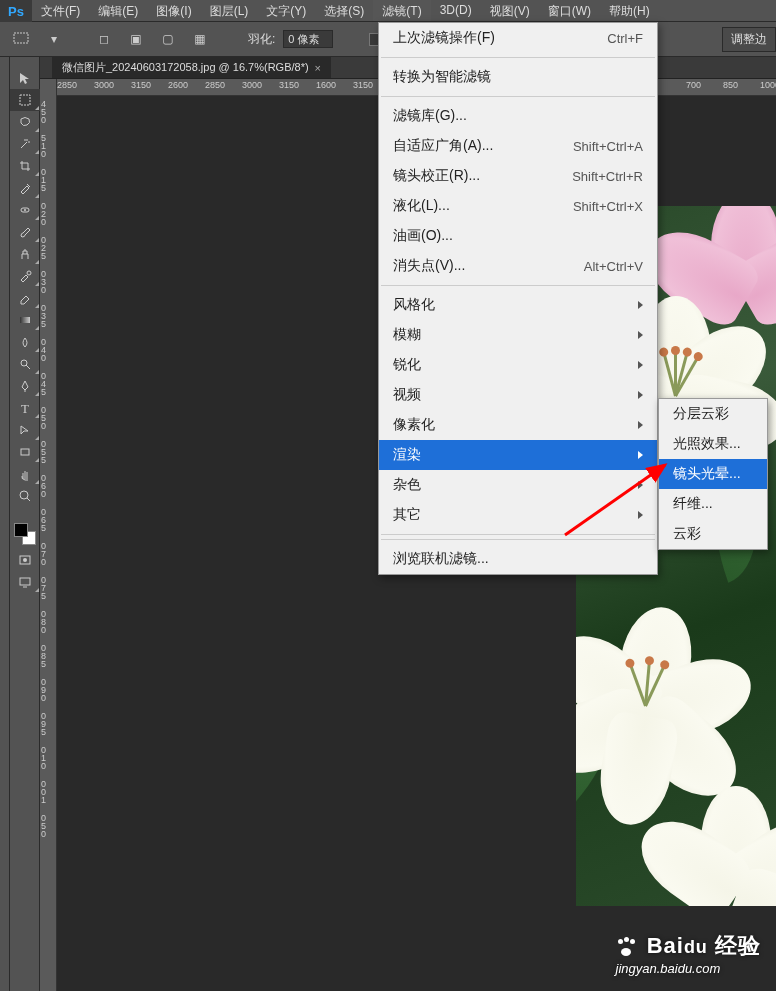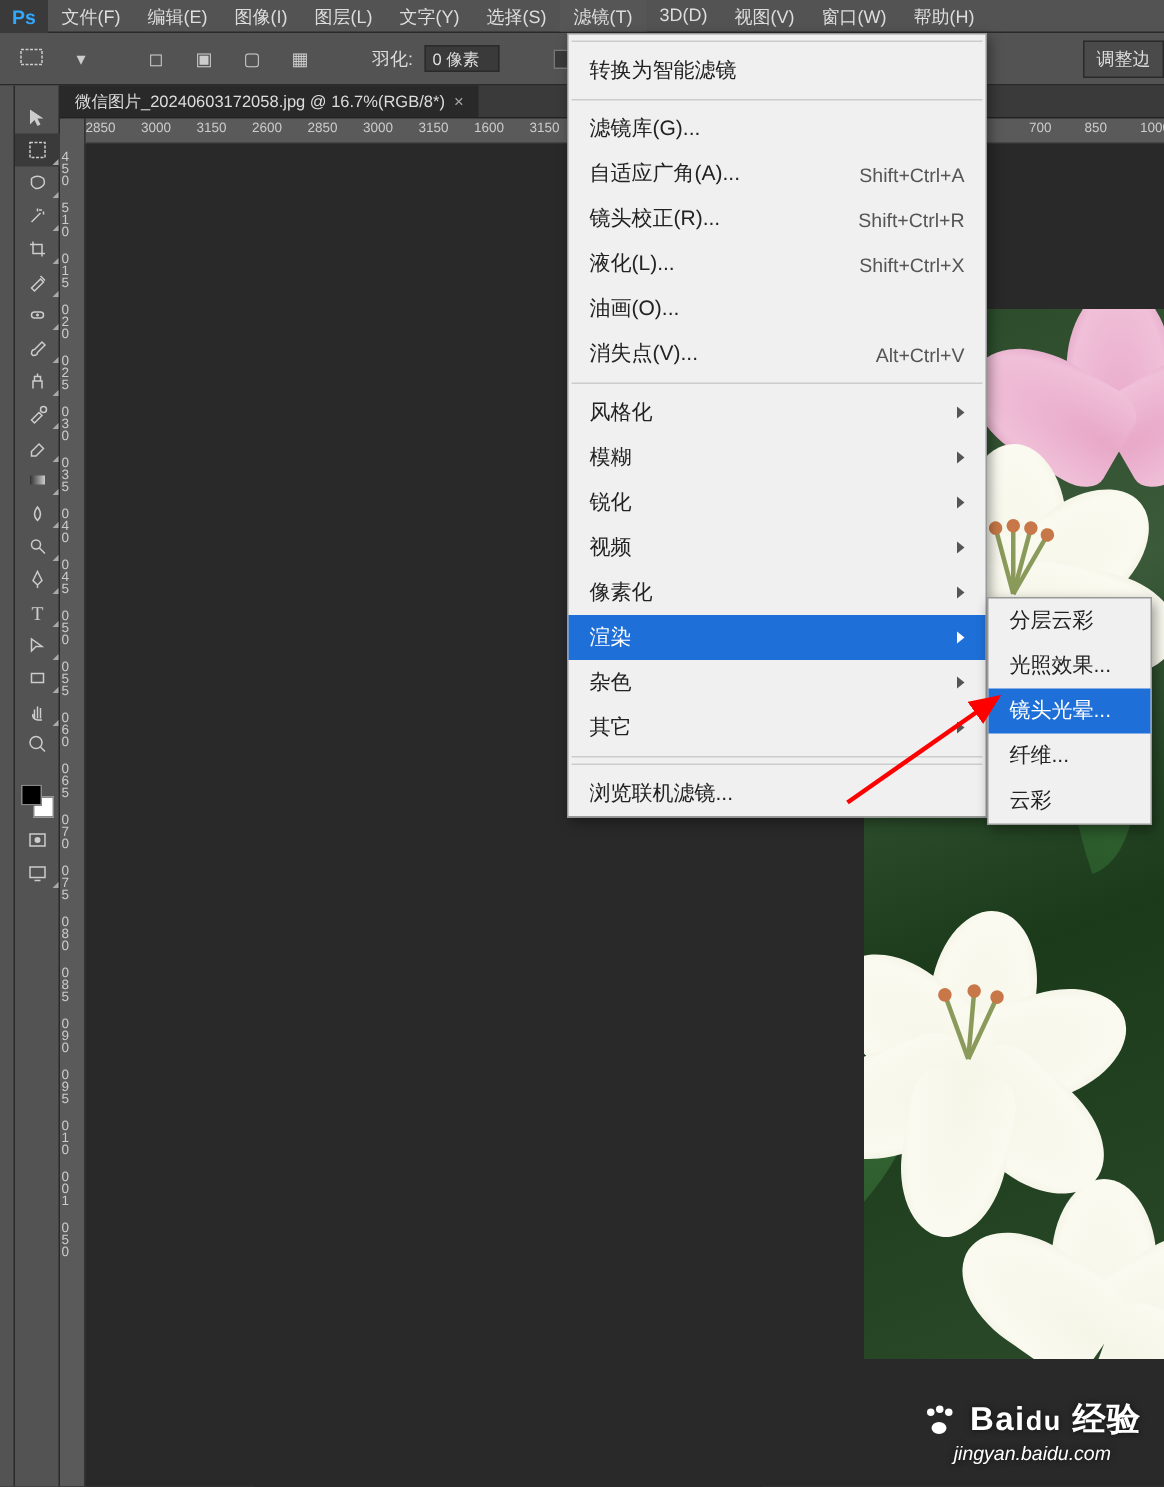--- a/index.html
+++ b/index.html
@@ -152,21 +152,21 @@
       border-bottom: 1px solid #222;
     }
     .doc-tab {
       background: #292929;
       padding: 3px 10px;
       font-size: 11px;
       color: #ddd;
       display: flex;
       align-items: center;
       gap: 6px;
-      margin-left: 0;
+      margin-left: 12px;
     }
     .close-x { color: #aaa; cursor: pointer; }
     .canvas-scroll {
       flex: 1;
       position: relative;
       background: #292929;
     }
     .ruler-h {
       position: absolute;
       top: 0; left: 17px; right: 0;
@@ -273,21 +273,21 @@
     .sub-menu {
       top: 398px;
       left: 658px;
       width: 110px;
     }
     .watermark {
       position: absolute;
       bottom: 15px;
       right: 15px;
       color: #fff;
-      text-align: center;
+      text-align: left;
       z-index: 50;
       text-shadow: 0 0 4px rgba(0,0,0,0.6);
     }
     .watermark .brand { font-size: 22px; font-weight: bold; letter-spacing: 1px;}
     .watermark .brand .du { font-size: 18px; }
     .watermark .url { font-size: 13px; font-style: italic; }
     .paw {
       display: inline-block;
       position: relative;
       width: 20px; height: 18px;
@@ -638,20 +638,24 @@
             <div class="petal" style="left:55px;top:20px;transform:rotate(-55deg)"></div>
             <div class="petal" style="left:55px;top:20px;transform:rotate(110deg)"></div>
           </div>
         </div>
       </div>
     </div>
   </div>
 </div>
 
 <div class="dropdown main-menu">
+  <div class="menu-item">
+    <span>上次滤镜操作(F)</span>
+    <span class="shortcut">Ctrl+F</span>
+  </div>
   <div class="menu-sep"></div>
   <div class="menu-item">
     <span>转换为智能滤镜</span>
   </div>
   <div class="menu-sep"></div>
   <div class="menu-item">
     <span>滤镜库(G)...</span>
   </div>
   <div class="menu-item">
     <span>自适应广角(A)...</span>

